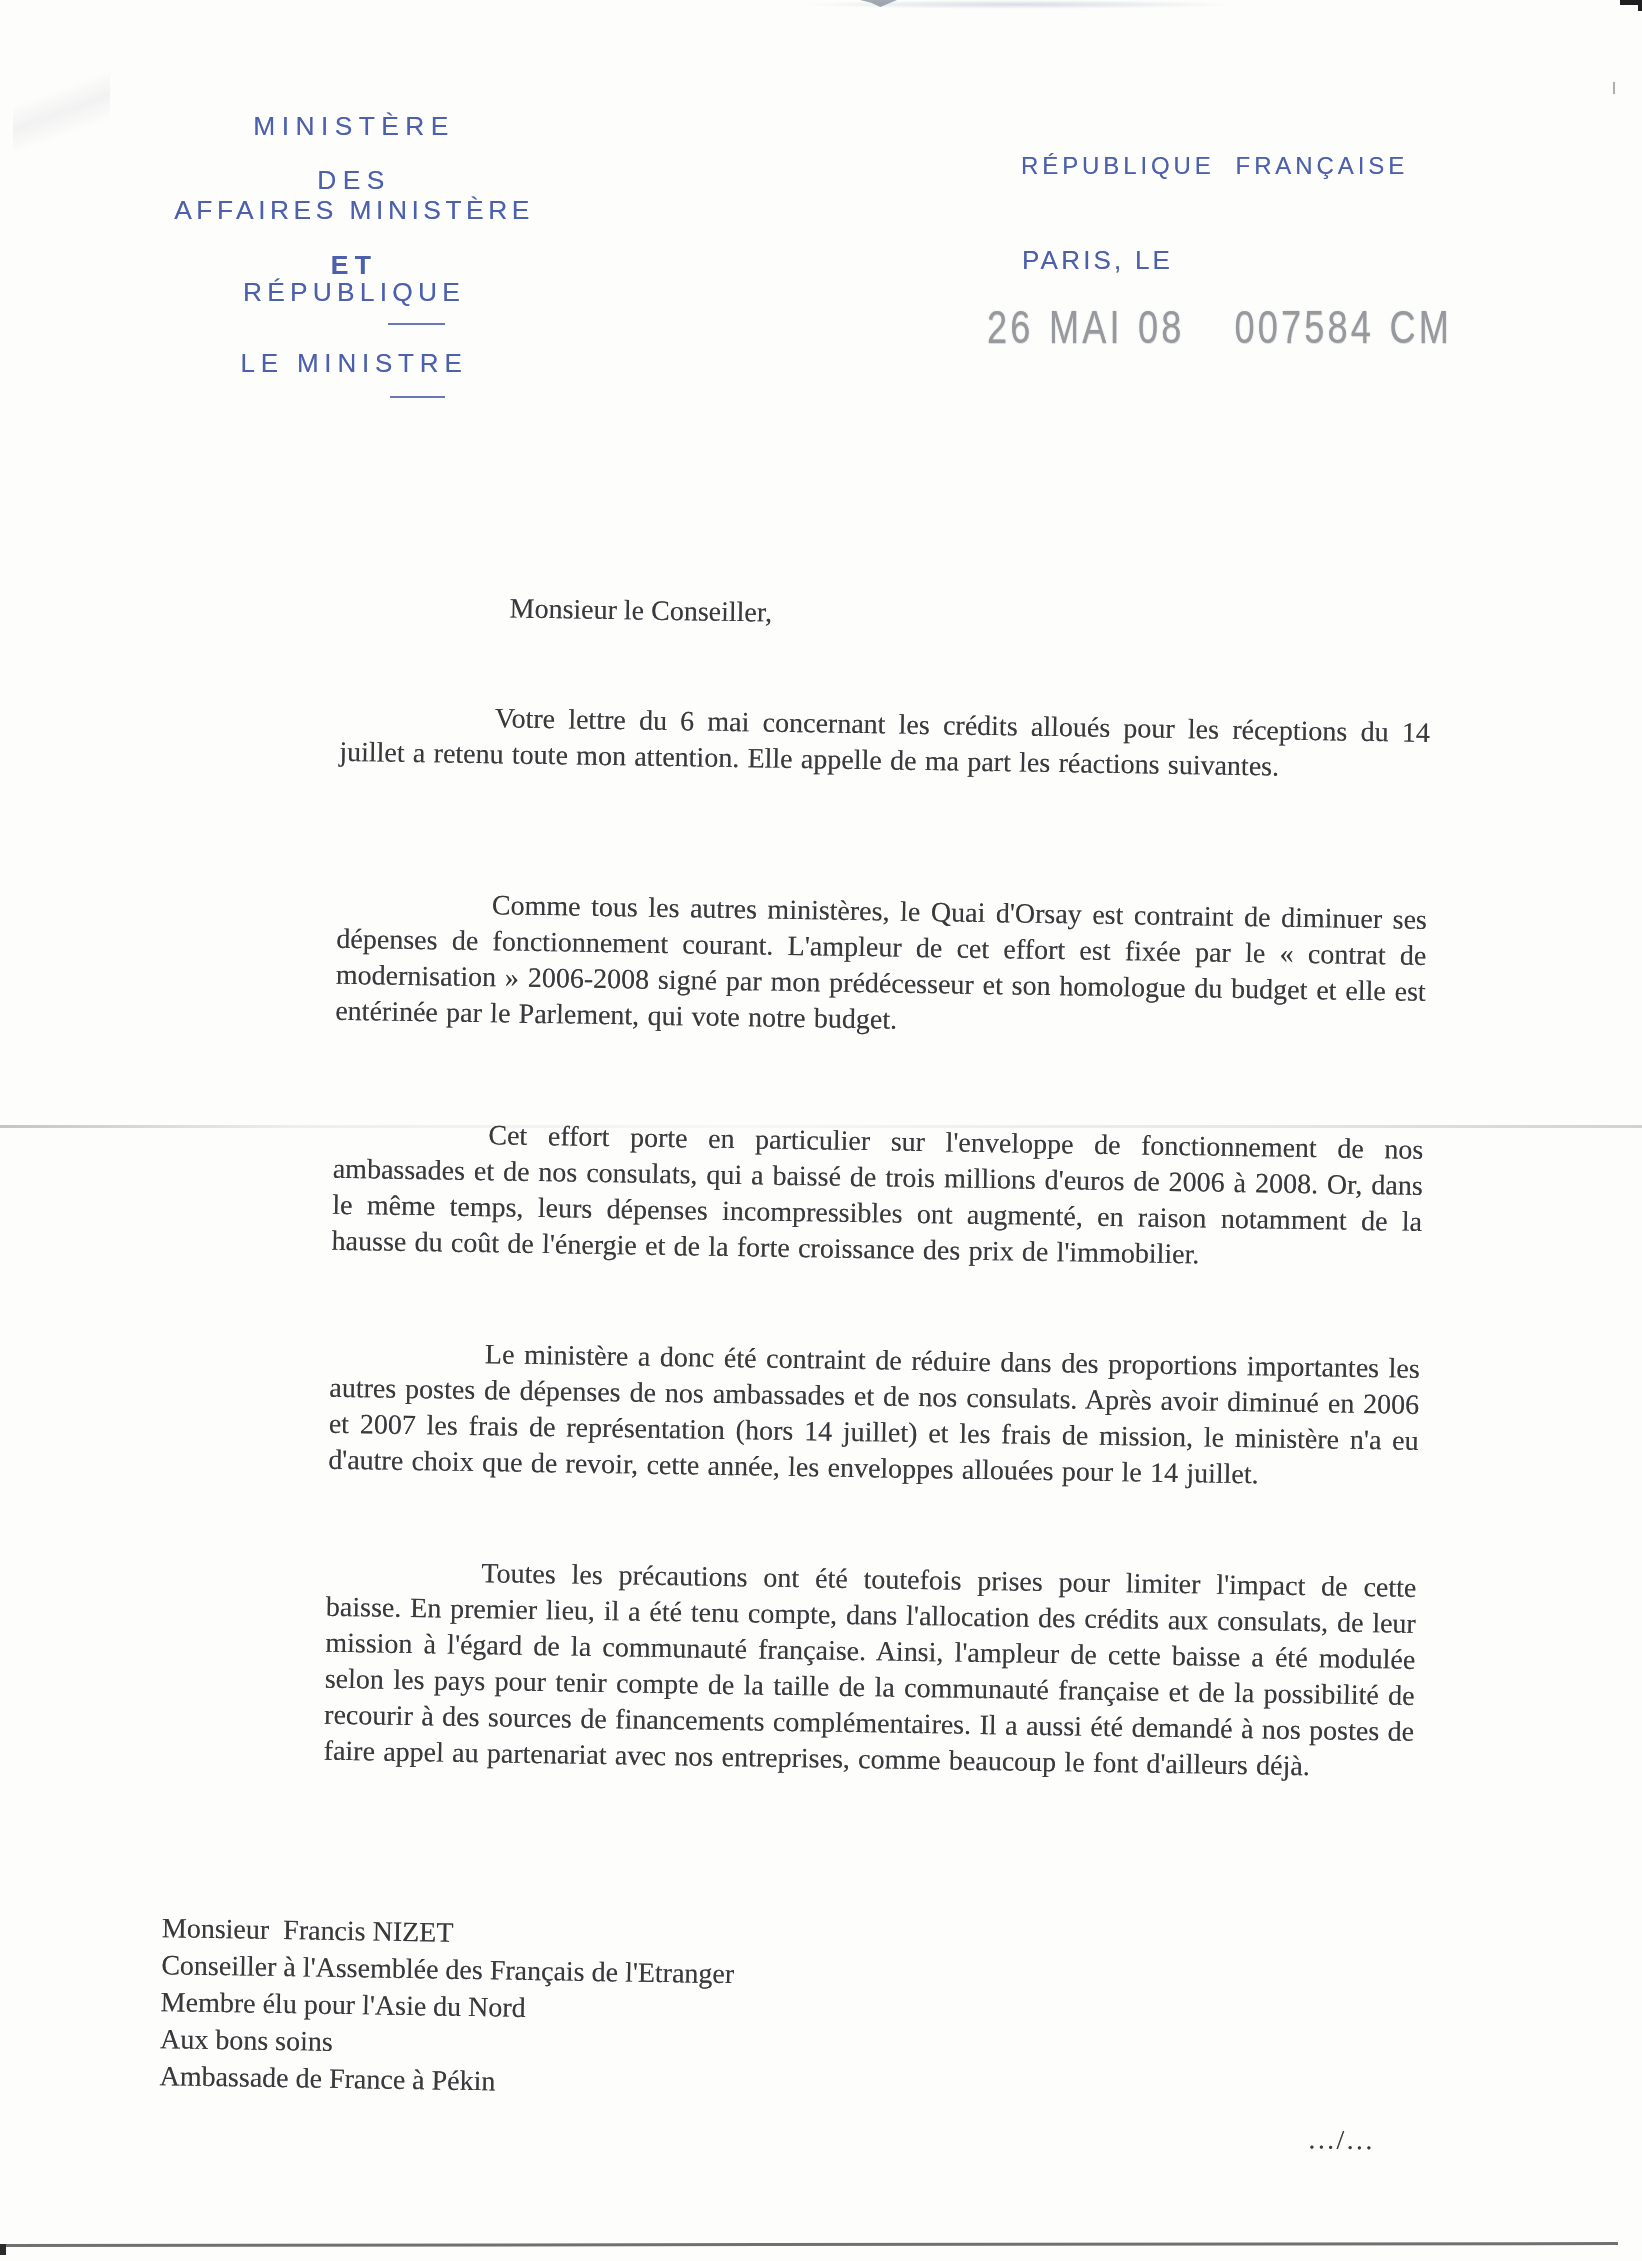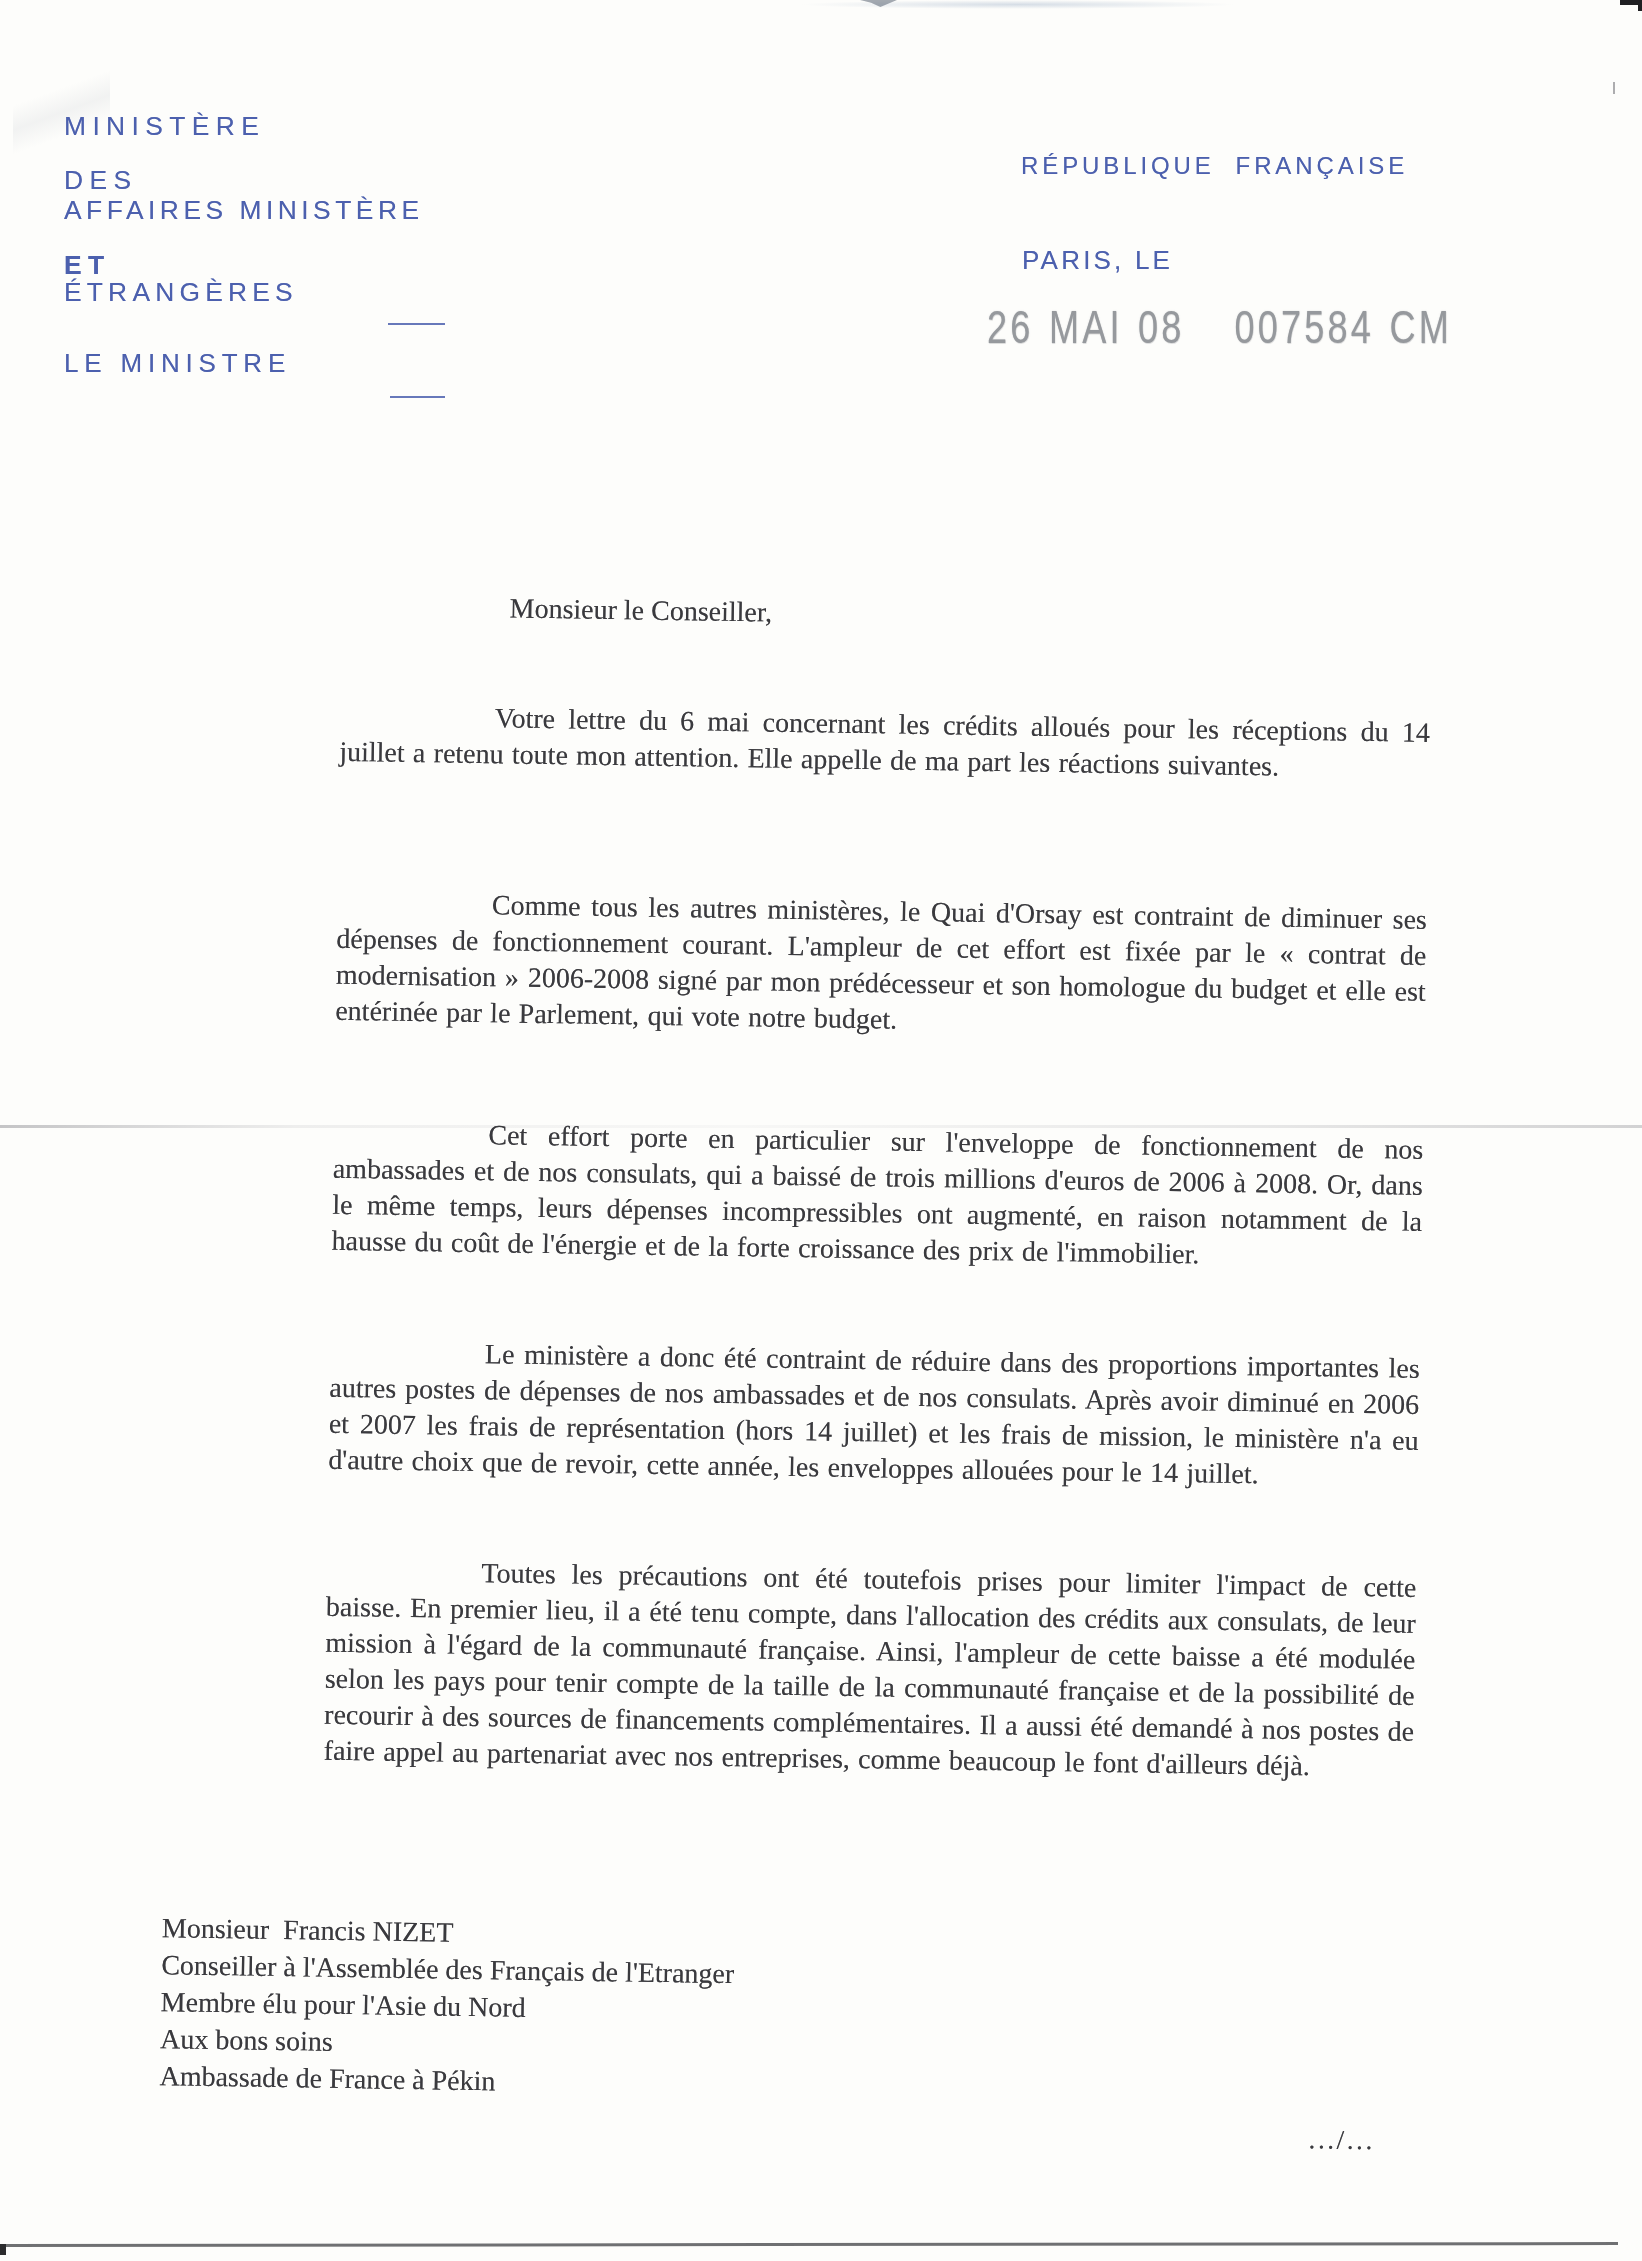--- a/index.html
+++ b/index.html
@@ -4,21 +4,21 @@
 <style>
   html,body{margin:0;padding:0;}
   body{width:1643px;height:2261px;background:#e8e8e8;}
   .page{
     position:relative;width:1643px;height:2261px;background:#fdfdfb;overflow:hidden;
     font-family:"Liberation Serif","DejaVu Serif",serif;
   }
   
   .letterhead-left{position:absolute;left:64px;top:0;width:580px;}
   .hl-line{
-    position:absolute;left:0;width:580px;
+    position:absolute;left:0;width:580px;text-align:center;
     font-family:"Liberation Sans","DejaVu Sans",sans-serif;
     color:var(--accent-blue,#4c60ae);
     text-shadow:0 0 0.6px rgba(76,96,174,.5);
     font-size:26.4px;letter-spacing:6.4px;white-space:nowrap;
   }
   .hl-1{top:111px;} .hl-2{top:165px;} .hl-3{top:195px;letter-spacing:4.5px;}
   .hl-4{top:250px;font-weight:bold;} .hl-5{top:277px;letter-spacing:5.2px;}
   .hl-rule{position:absolute;height:1.9px;background:var(--accent-blue,#4c60ae);opacity:.85;}
   .hl-rule-1{left:324px;top:323px;width:57px;}
   .hl-rule-2{left:326px;top:396px;width:55px;}
@@ -102,21 +102,21 @@
   <div class="artifact right-tick"></div>
   <div class="artifact scanline"></div>
   <div class="artifact bottom-edge"></div>
   <div class="artifact bottom-corner"></div>
 
   <div class="letterhead-left">
     <div class="hl-line hl-1">MINISTÈRE</div>
     <div class="hl-line hl-2">DES</div>
     <div class="hl-line hl-3">AFFAIRES MINISTÈRE</div>
     <div class="hl-line hl-4">ET</div>
-    <div class="hl-line hl-5">ÉTRANGÈRES</div>
+    <div class="hl-line hl-5">RÉPUBLIQUE</div>
     <div class="hl-rule hl-rule-1"></div>
     <div class="hl-line hl-minister">LE MINISTRE</div>
     <div class="hl-rule hl-rule-2"></div>
   </div>
 
   <div class="letterhead-right">
     <div class="hr-republic">RÉPUBLIQUE FRANÇAISE</div>
     <div class="hr-paris">PARIS, LE</div>
     <div class="stamp">
       <span>26 MAI 08</span>

